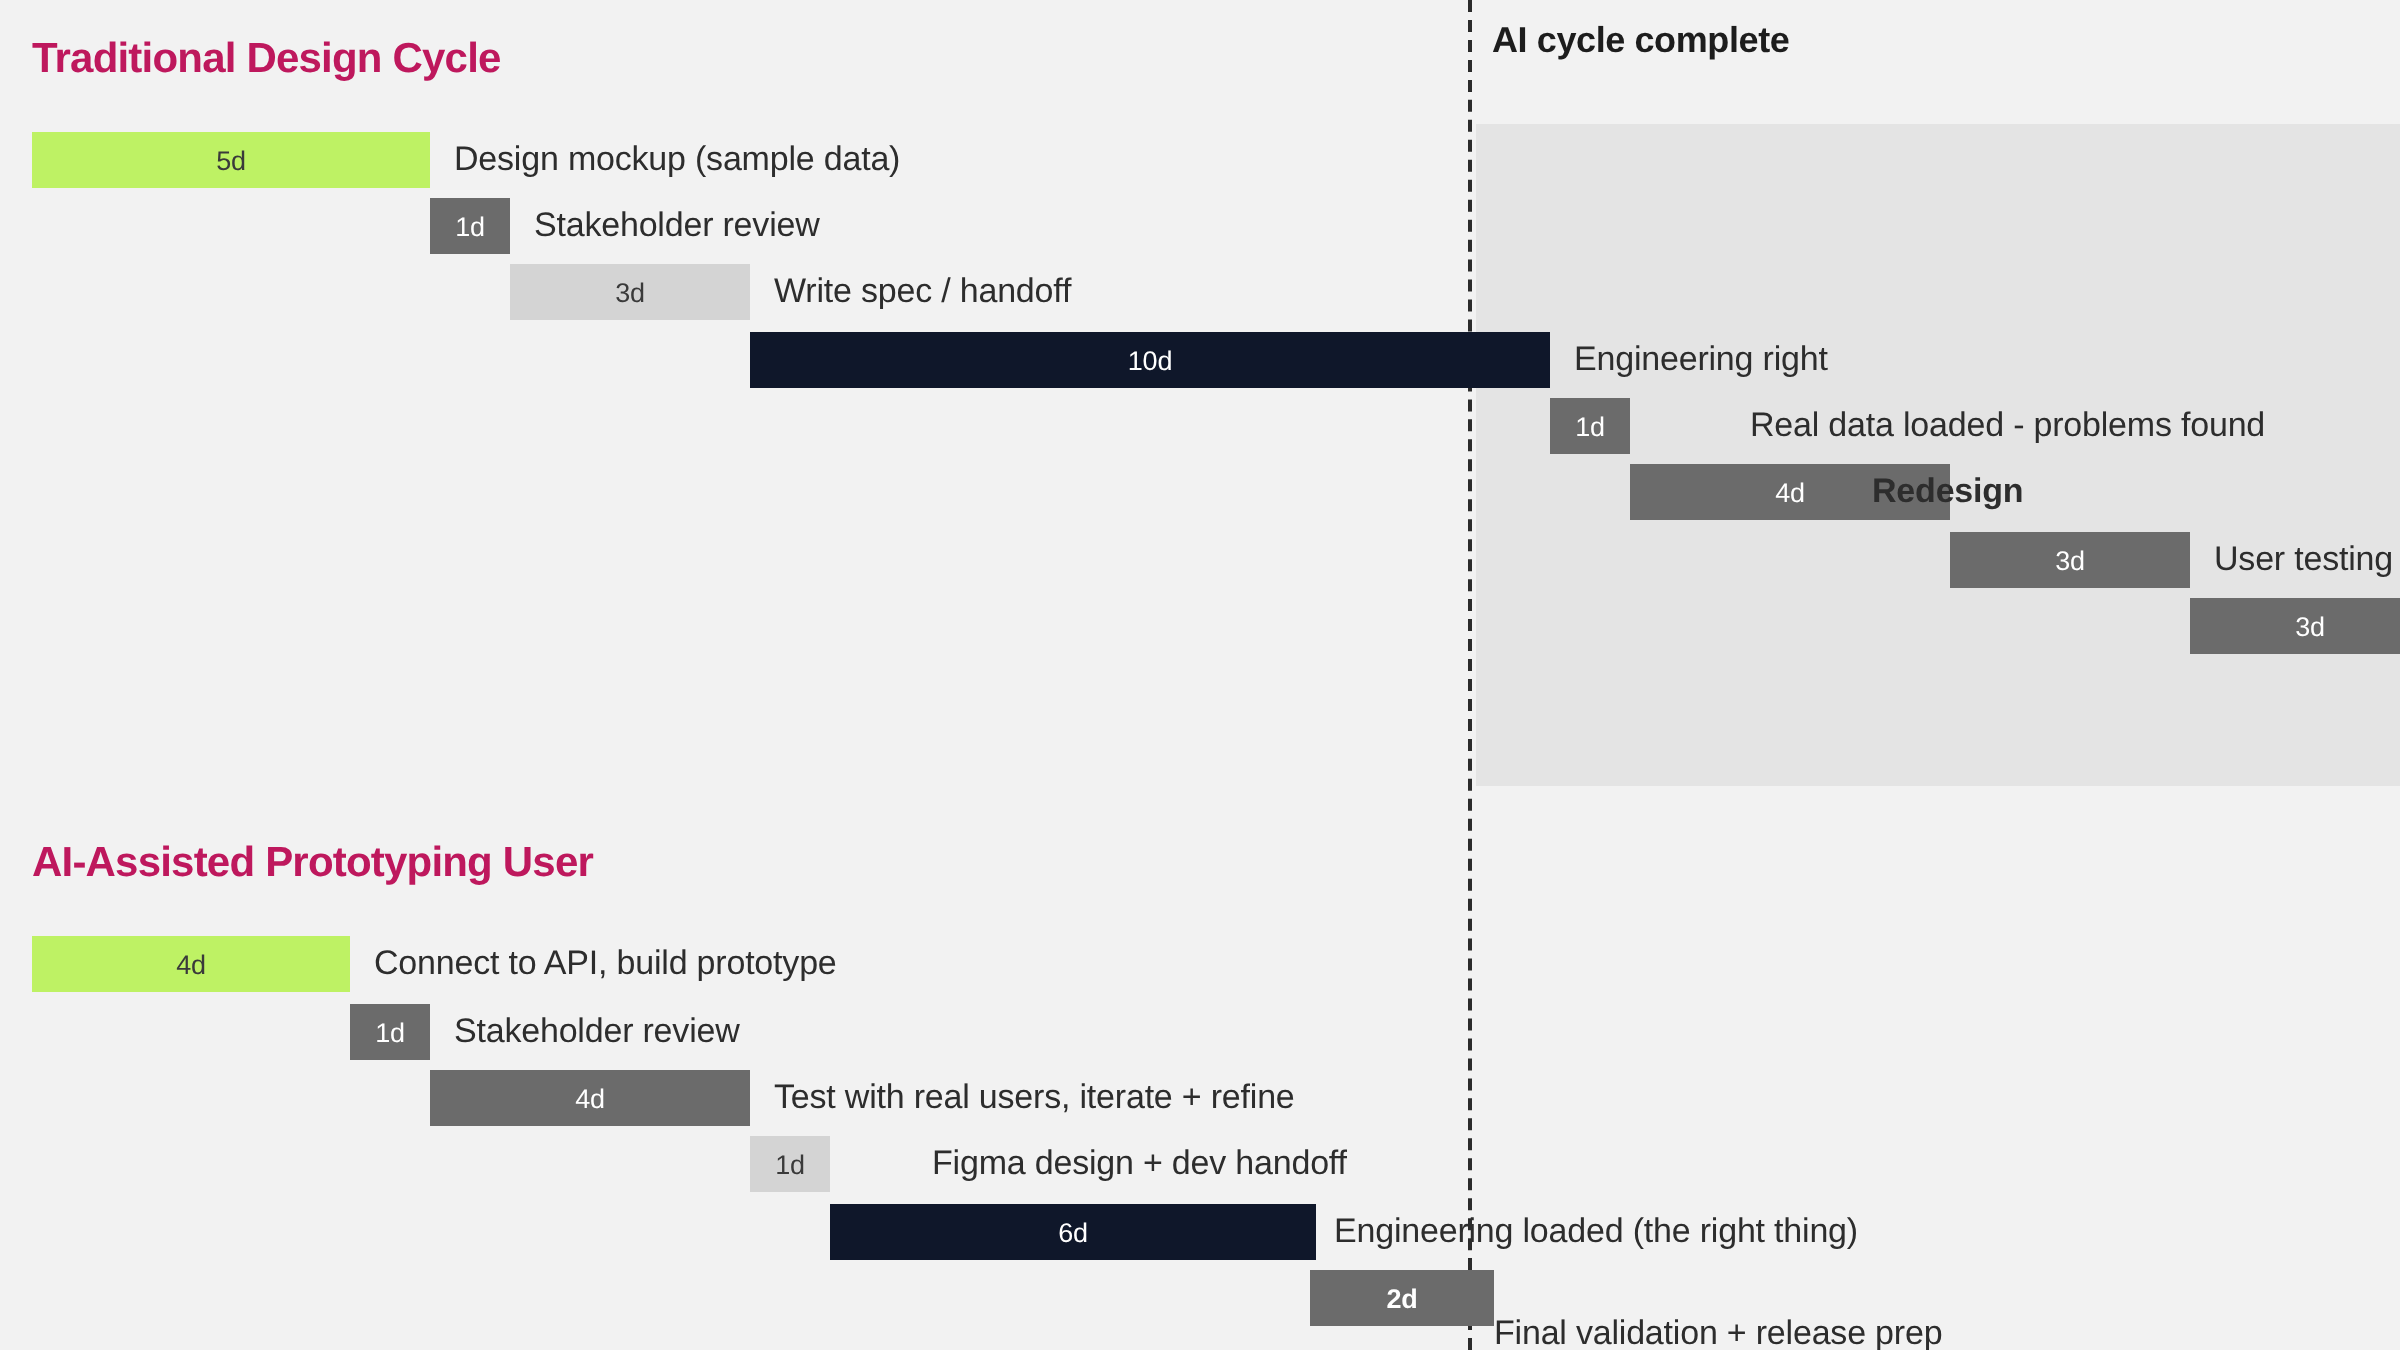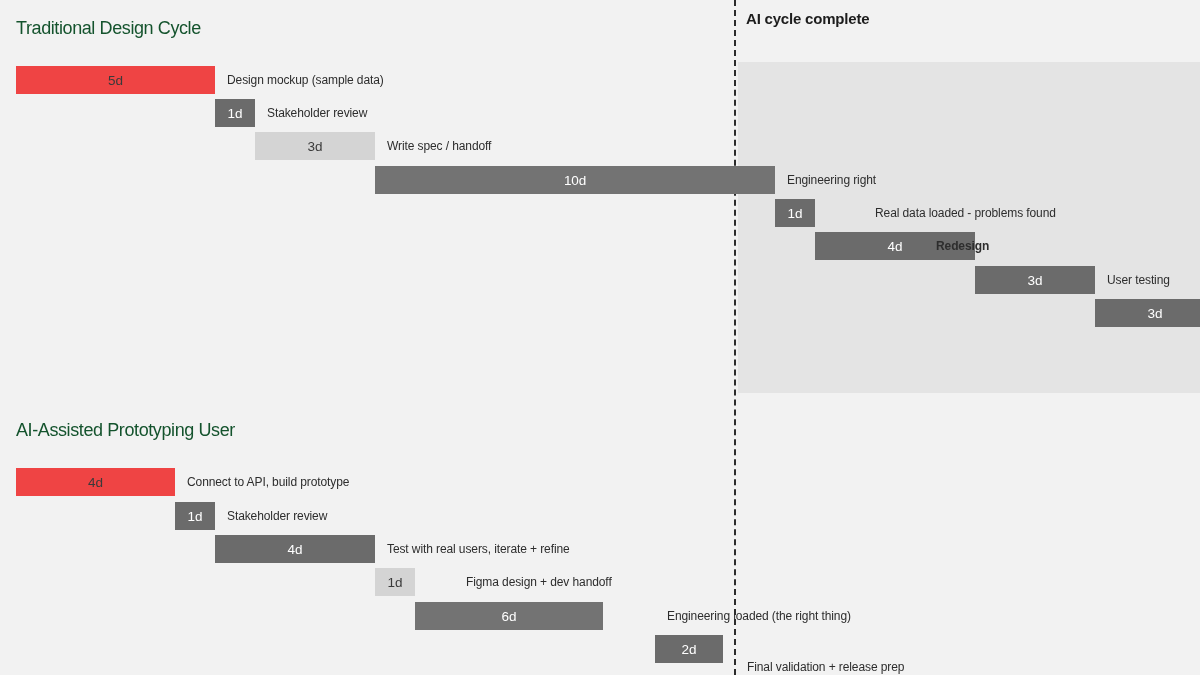--- a/index.html
+++ b/index.html
@@ -22,59 +22,59 @@
   }
 
   
   .marker-line {
     position:absolute;
     width:0;
     border-left:2px dashed #2b2b2b;
   }
   .marker-label {
     position:absolute;
-    font-size:15px;
+    font-size:18px;
     font-weight:bold;
     color:#1d1d1d;
     letter-spacing:-0.2px;
     white-space:nowrap;
   }
 
   
   .section-title {
     position:absolute;
-    font-size:18px;
-    font-weight:normal;
-    color:#14532d;
+    font-size:21px;
+    font-weight:bold;
+    color:#be185d;
     letter-spacing:-0.4px;
     white-space:nowrap;
   }
 
   
   .bar {
     position:absolute;
     height:28px;
     display:flex;
     align-items:center;
     justify-content:center;
     font-size:13.5px;
     letter-spacing:-0.1px;
     overflow:hidden;
   }
-  .bar.tone-light  { background:#ef4444; color:#3a3a3a;text-align:right; }
+  .bar.tone-light  { background:#bef264; color:#3a3a3a;text-align:right; }
   .bar.tone-light2 { background:#d4d4d4; color:#3a3a3a; }
-  .bar.tone-mid    { background:#737373; color:#ffffff; }
+  .bar.tone-mid    { background:#0f172a; color:#ffffff; }
   .bar.tone-dark   { background:#6b6b6b; color:#ffffff; }
 
   .bar-label {
     position:absolute;
     height:28px;
     display:flex;
     align-items:center;
-    font-size:12px;
+    font-size:17px;
     color:#2d2d2d;
     letter-spacing:-0.1px;
     white-space:nowrap;
     pointer-events:none;
   }
 </style>
 </head>
 <body>
 
 <div id="stage">
@@ -103,19 +103,19 @@
       <div class="bar tone-dark" style="left: 1095px; top: 299px; width: 120px;">3d</div>
       <div class="section-title" style="left: 16px; top: 420px;">AI-Assisted Prototyping User</div>
       <div class="bar tone-light" style="left: 16px; top: 468px; width: 159px;">4d</div>
       <div class="bar-label" style="left: 187px; top: 468px;">Connect to API, build prototype</div>
       <div class="bar tone-dark" style="left: 175px; top: 502px; width: 40px;">1d</div>
       <div class="bar-label" style="left: 227px; top: 502px;">Stakeholder review</div>
       <div class="bar tone-dark" style="left: 215px; top: 535px; width: 160px;">4d</div>
       <div class="bar-label" style="left: 387px; top: 535px;">Test with real users, iterate + refine</div>
       <div class="bar tone-light2" style="left: 375px; top: 568px; width: 40px;">1d</div>
       <div class="bar-label" style="left: 427px; top: 568px; margin-left: 39px;">Figma design + dev handoff</div>
-      <div class="bar tone-mid" style="left: 415px; top: 602px; width: 188px;">6d</div>
+      <div class="bar tone-mid" style="left: 415px; top: 602px; width: 243px;">6d</div>
       <div class="bar-label" style="left: 667px; top: 602px;">Engineering loaded (the right thing)</div>
-      <div class="bar tone-dark" style="left: 655px; top: 635px; width: 68px;">2d</div>
+      <div class="bar tone-dark" style="left: 655px; top: 635px; width: 92px; font-weight: bold;">2d</div>
       <div class="bar-label" style="left: 747px; top: 635px; margin-top: 18px;">Final validation + release prep</div>
     </div>
 
 </div>
 
 </body></html>

